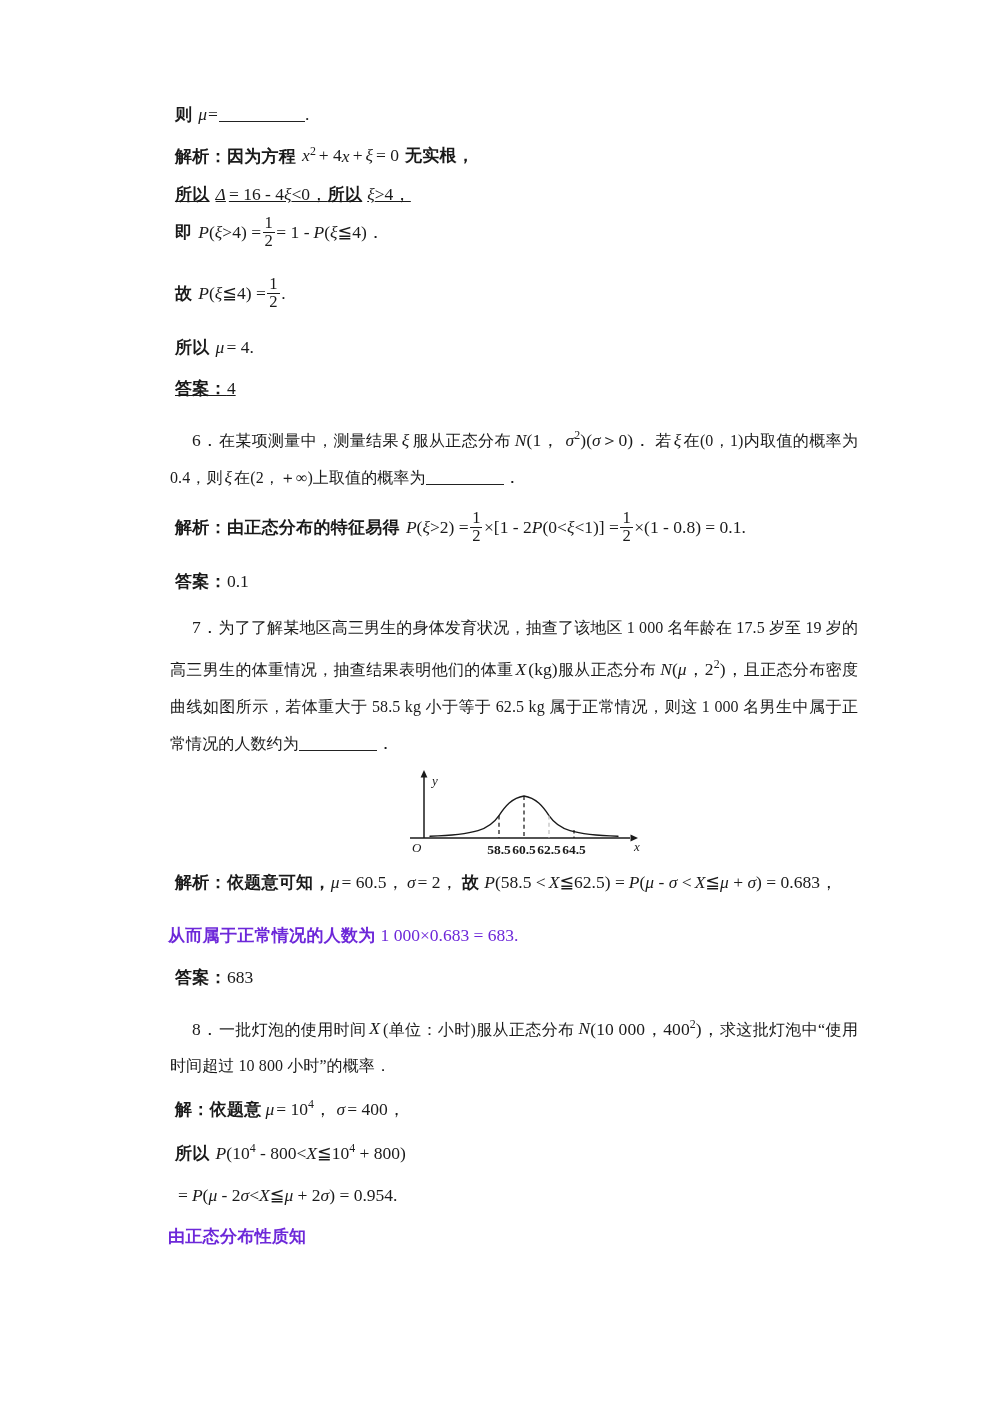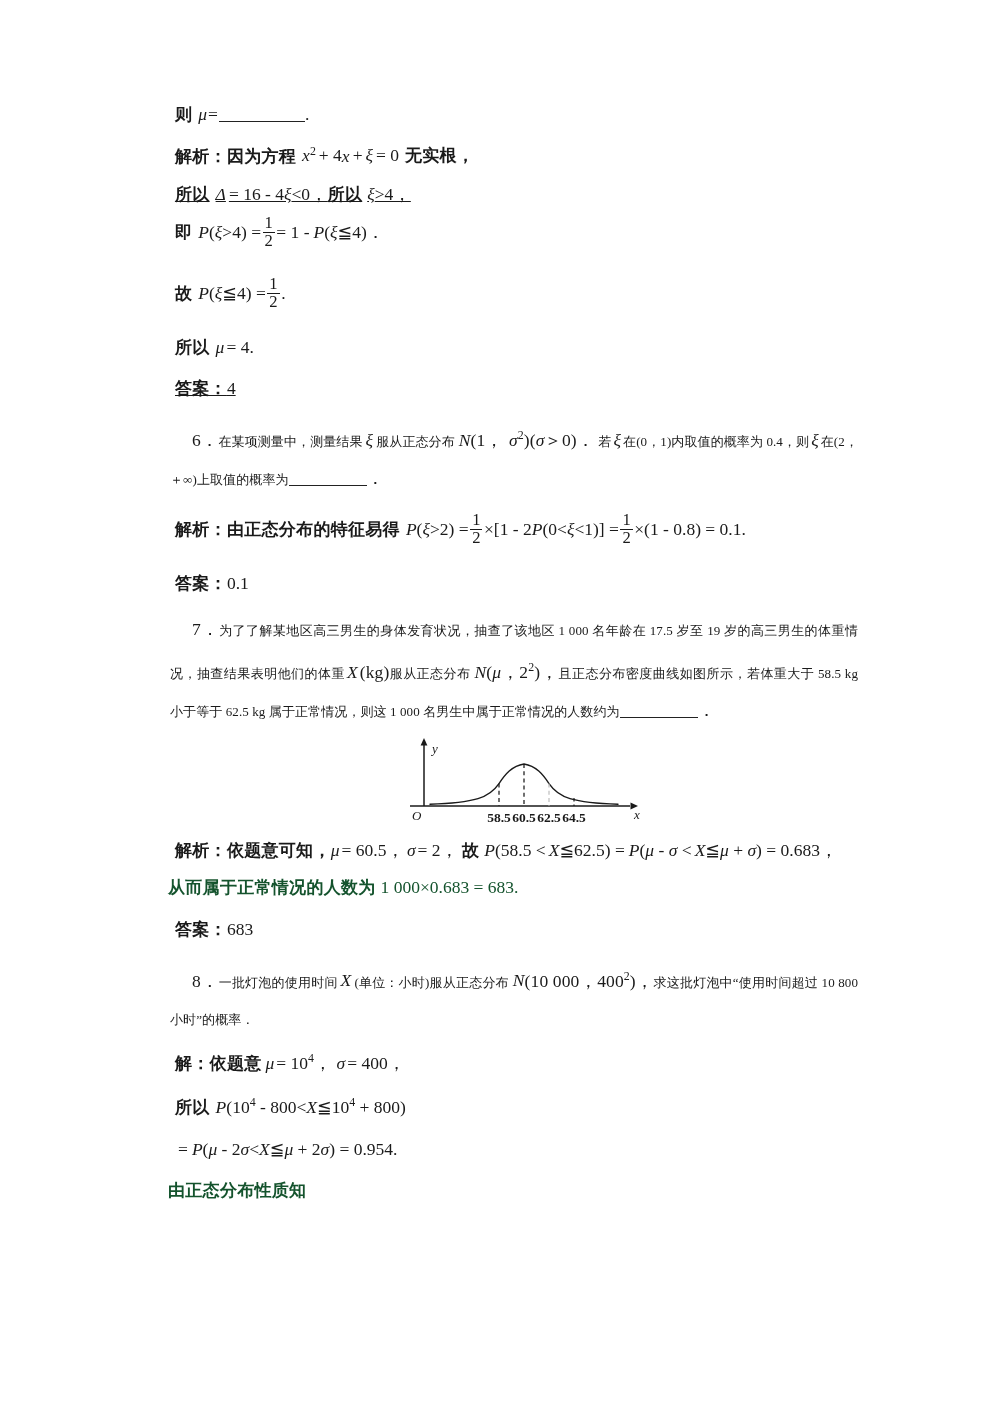--- a/index.html
+++ b/index.html
@@ -29,21 +29,21 @@
     left: 170px;
     top: 104px;
     width: 690px;
   }
 
   
   .line {
     font-size: 17.5px;
     line-height: 1;
     white-space: nowrap;
-    color: #14532d;
+    color: #6d28d9;
   }
 
   
   .row {
     padding-left: 5px;
     margin-bottom: 18.5px;
     font-size: 17.5px;
     line-height: 1.15;
   }
 
@@ -64,21 +64,21 @@
 
   
   .cn {
     font-family: "DejaVu Sans", "Liberation Sans", sans-serif;
     font-weight: bold;
     font-size: 17px;
     letter-spacing: 0.3px;
   }
   .cn-reg {
     font-family: "Liberation Serif", "DejaVu Serif", serif;
-    font-size: 13px;
+    font-size: 16px;
   }
 
   
   .mi {
     font-family: "Liberation Serif", "DejaVu Serif", serif;
     font-style: italic;
   }
   .mu {
     font-family: "Liberation Serif", "DejaVu Serif", serif;
     font-style: italic;
@@ -216,21 +216,21 @@
           <text x="232" y="85" font-family="Liberation Serif, serif" font-size="13" font-style="italic" fill="#1a1a1a">x</text>
 
           <text x="97" y="88" text-anchor="middle" font-family="Liberation Serif, serif" font-size="13.5" font-weight="bold" fill="#1a1a1a">58.5</text>
           <text x="122" y="88" text-anchor="middle" font-family="Liberation Serif, serif" font-size="13.5" font-weight="bold" fill="#1a1a1a">60.5</text>
           <text x="147" y="88" text-anchor="middle" font-family="Liberation Serif, serif" font-size="13.5" font-weight="bold" fill="#1a1a1a">62.5</text>
           <text x="172" y="88" text-anchor="middle" font-family="Liberation Serif, serif" font-size="13.5" font-weight="bold" fill="#1a1a1a">64.5</text>
         </svg>
       </div>
     </div>
 
-    <div class="row" style="margin-bottom:16px;">
+    <div class="row" style="margin-bottom:32px;">
       <span class="cn">解析：</span><span class="cn">依题意可知，</span><span class="mu">μ</span><span class="up" style="padding-left:2px;">= 60.5，</span><span class="mi" style="padding-left:3px;">σ</span><span class="up" style="padding-left:2px;">= 2，</span><span class="cn" style="padding-left:4px;">故</span><span class="mi" style="padding-left:5px;">P</span><span class="up">(58.5 &lt;</span><span class="mi" style="padding-left:3px;">X</span><span class="up">≦62.5) =</span><span class="mi" style="padding-left:4px;">P</span><span class="up">(</span><span class="mu">μ</span><span class="up"> - </span><span class="mi">σ</span><span class="up"> &lt;</span><span class="mi" style="padding-left:3px;">X</span><span class="up">≦</span><span class="mu">μ</span><span class="up"> + </span><span class="mi">σ</span><span class="up">) = 0.683，</span>
     </div>
 
     <div class="line" style="margin-left:-2px; margin-bottom:22px; line-height:1.15;">
       <span class="cn">从而属于正常情况的人数为</span><span class="up" style="padding-left:5px;">1 000×0.683 = 683.</span>
     </div>
 
     <div class="row" style="margin-bottom:18px;">
       <span class="cn">答案：</span><span class="up">683</span>
     </div>

